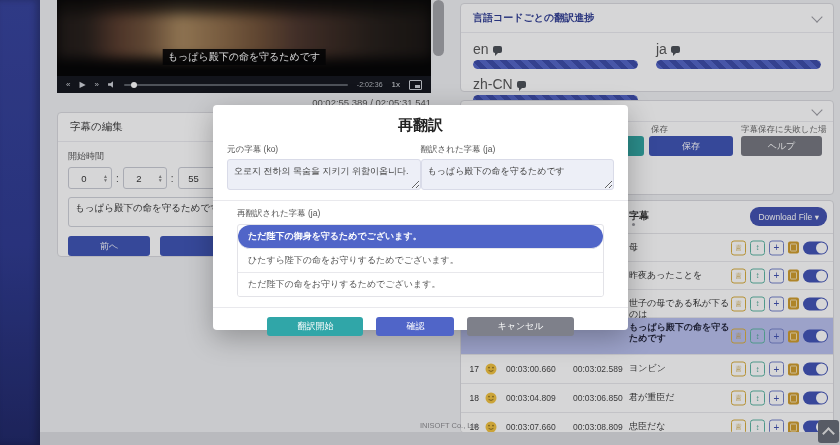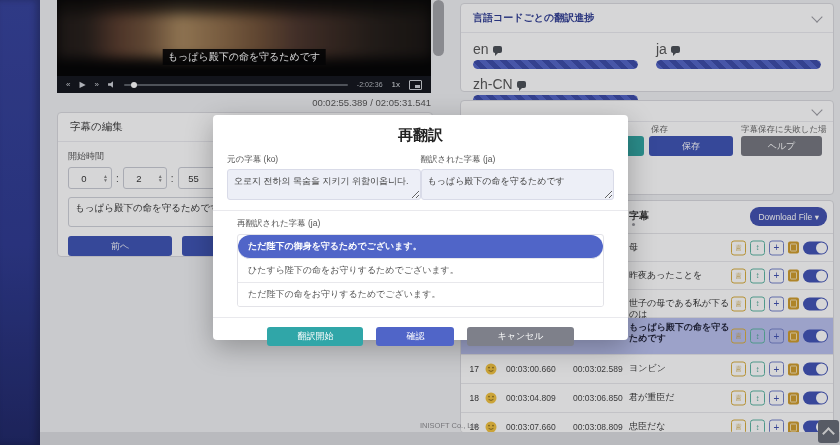--- a/index.html
+++ b/index.html
@@ -59,21 +59,21 @@
   .time-row{display:flex;align-items:center;gap:4px;margin-bottom:8px;}
   .spin{display:flex;align-items:center;justify-content:space-between;border:1px solid #c9cbd4;
         border-radius:3px;background:#fff;height:20px;padding:0 3px;width:36px;}
   .spin input{width:20px;border:none;font-size:9.5px;color:#333;text-align:center;outline:none;background:transparent;}
   .spin-arrows{display:flex;flex-direction:column;font-size:5px;color:#888;line-height:4px;cursor:pointer;}
   .sep{font-size:10px;color:#444;}
   .editor-textarea{width:350px;height:30px;border:1px solid #cfd1d8;border-radius:3px;font-size:9.5px;
         color:#333;padding:4px 6px;resize:none;font-family:inherit;box-sizing:border-box;display:block;}
   .editor-buttons{display:flex;gap:10px;margin-top:9px;}
   .btn-indigo{background:#3c52b4;color:#fff;border:none;border-radius:3px;font-size:9px;height:20px;}
-  .btn-prev{width:104px;}
+  .btn-prev{width:82px;}
   .btn-next{width:122px;}
 
   
   .progress-card{left:460px;top:3px;width:372px;height:87px;}
   .progress-title{font-size:10px;font-weight:bold;color:#2c3a92;}
   .progress-body{display:grid;grid-template-columns:1fr 1fr;gap:7px 18px;padding:8px 12px 0;}
   .lang-label{display:flex;align-items:center;gap:4px;font-size:14px;color:#555;margin-bottom:3px;}
   .bubble{width:9px;height:7px;background:#4a4f55;border-radius:2px;position:relative;display:inline-block;}
   .bubble::after{content:"";position:absolute;left:2px;bottom:-3px;border:2px solid transparent;
         border-top-color:#4a4f55;border-left-color:#4a4f55;}
@@ -116,21 +116,21 @@
   .ib-updown{border:1px solid #5bb5a2;color:#3f9d8a;font-size:8px;}
   .ib-plus{border:1px solid #7380c9;color:#4050b0;font-size:10px;}
   .copy-shape{width:11px;height:12px;background:#cf9b2a;border-radius:2px;position:relative;}
   .copy-shape::after{content:"";position:absolute;left:2px;top:2px;width:5px;height:6px;
         border:1px solid #f3e0b0;border-radius:1px;}
   .toggle{width:25px;height:13px;background:#3f51b5;border-radius:7px;position:relative;cursor:pointer;}
   .toggle::after{content:"";position:absolute;right:1px;top:1px;width:11px;height:11px;background:#fff;border-radius:50%;}
 
   
   .backdrop{position:absolute;left:0;top:0;right:0;bottom:0;background:rgba(25,28,36,.18);z-index:40;}
-  .modal{position:absolute;left:213px;top:115px;width:415px;height:225px;background:#fff;border-radius:4px;
+  .modal{position:absolute;left:213px;top:105px;width:415px;height:225px;background:#fff;border-radius:4px;
         box-shadow:0 8px 28px rgba(0,0,0,.28);z-index:50;}
   .modal-title{text-align:center;font-size:15px;font-weight:bold;color:#222;padding-top:11px;}
   .modal-fields{display:flex;gap:0;padding:9px 14px 0;}
   .field{flex:1;}
   .field-label{font-size:8.5px;color:#555;margin-bottom:3px;}
   .field textarea{width:100%;box-sizing:border-box;height:31px;background:#edeff7;border:1px solid #d9dbe8;
         border-radius:3px;font-size:9px;color:#444;padding:5px 6px;resize:both;font-family:inherit;display:block;}
   .modal-divider{border-top:1px solid #e9e9ed;margin:10px 0 7px;}
   .retrans-label{font-size:8.5px;color:#555;padding:0 24px;margin-bottom:4px;}
   .options{margin:0 24px;border:1px solid #e3e3e8;border-radius:3px;overflow:hidden;}

